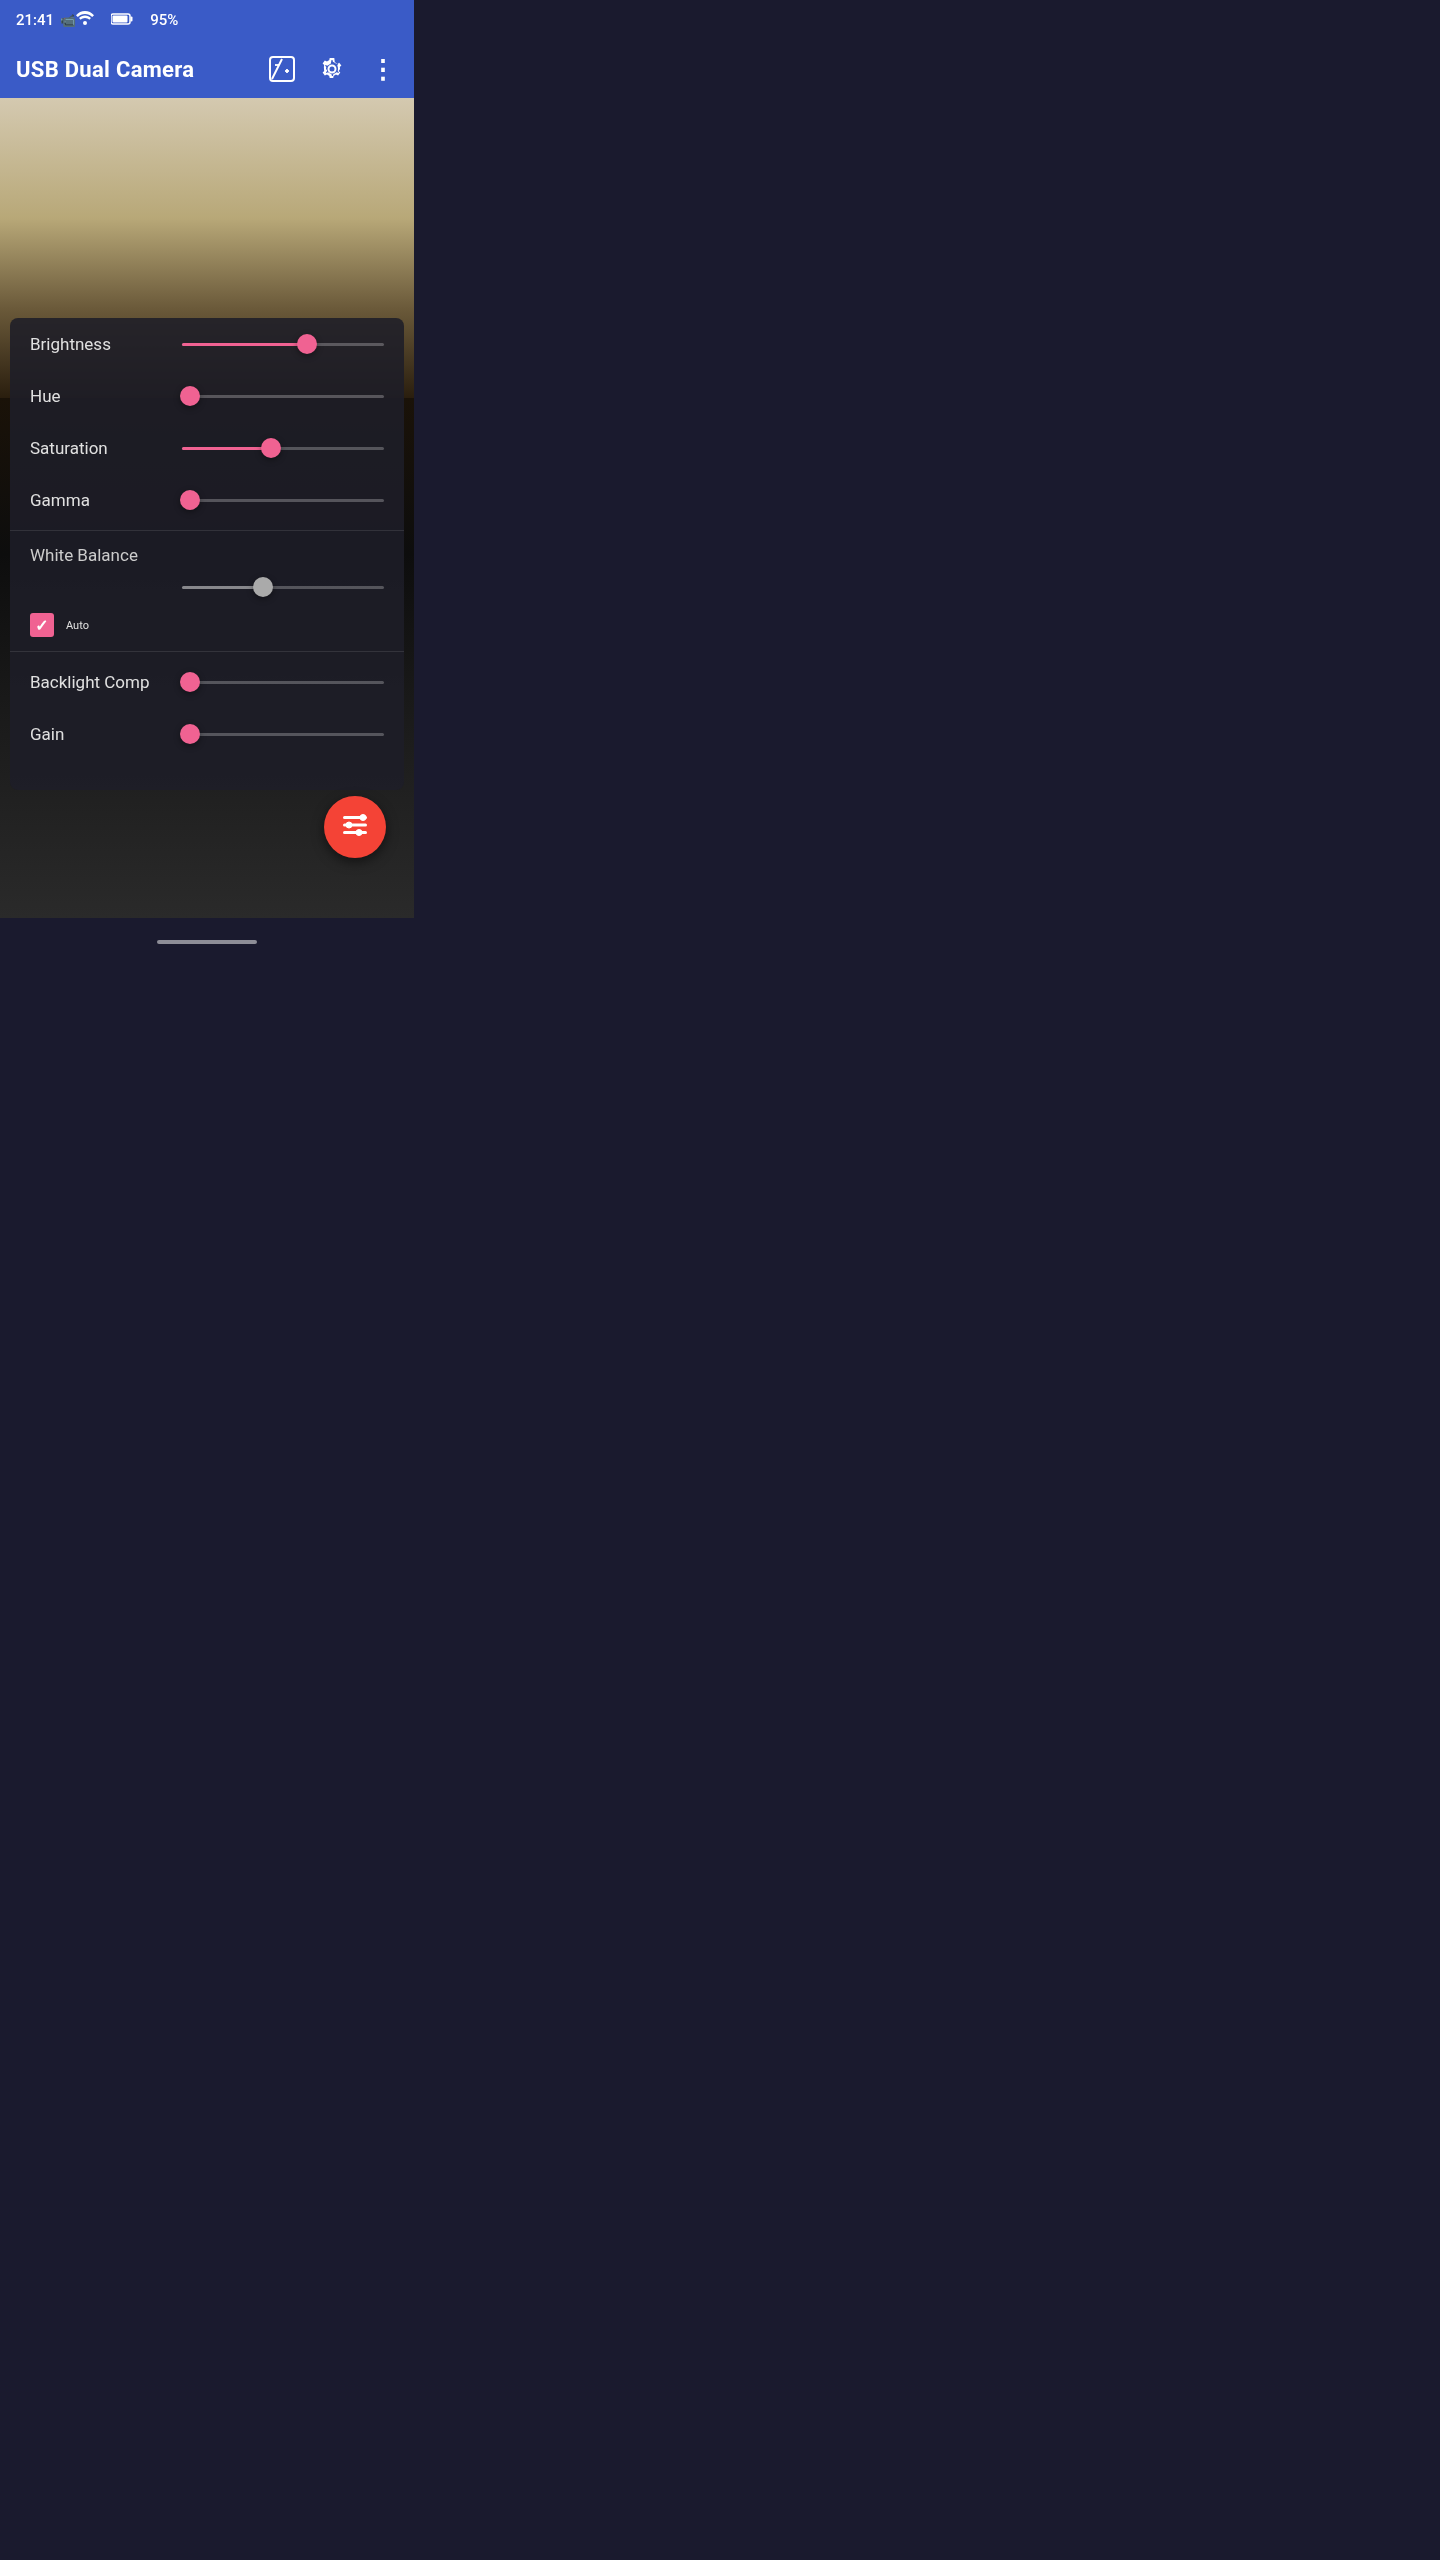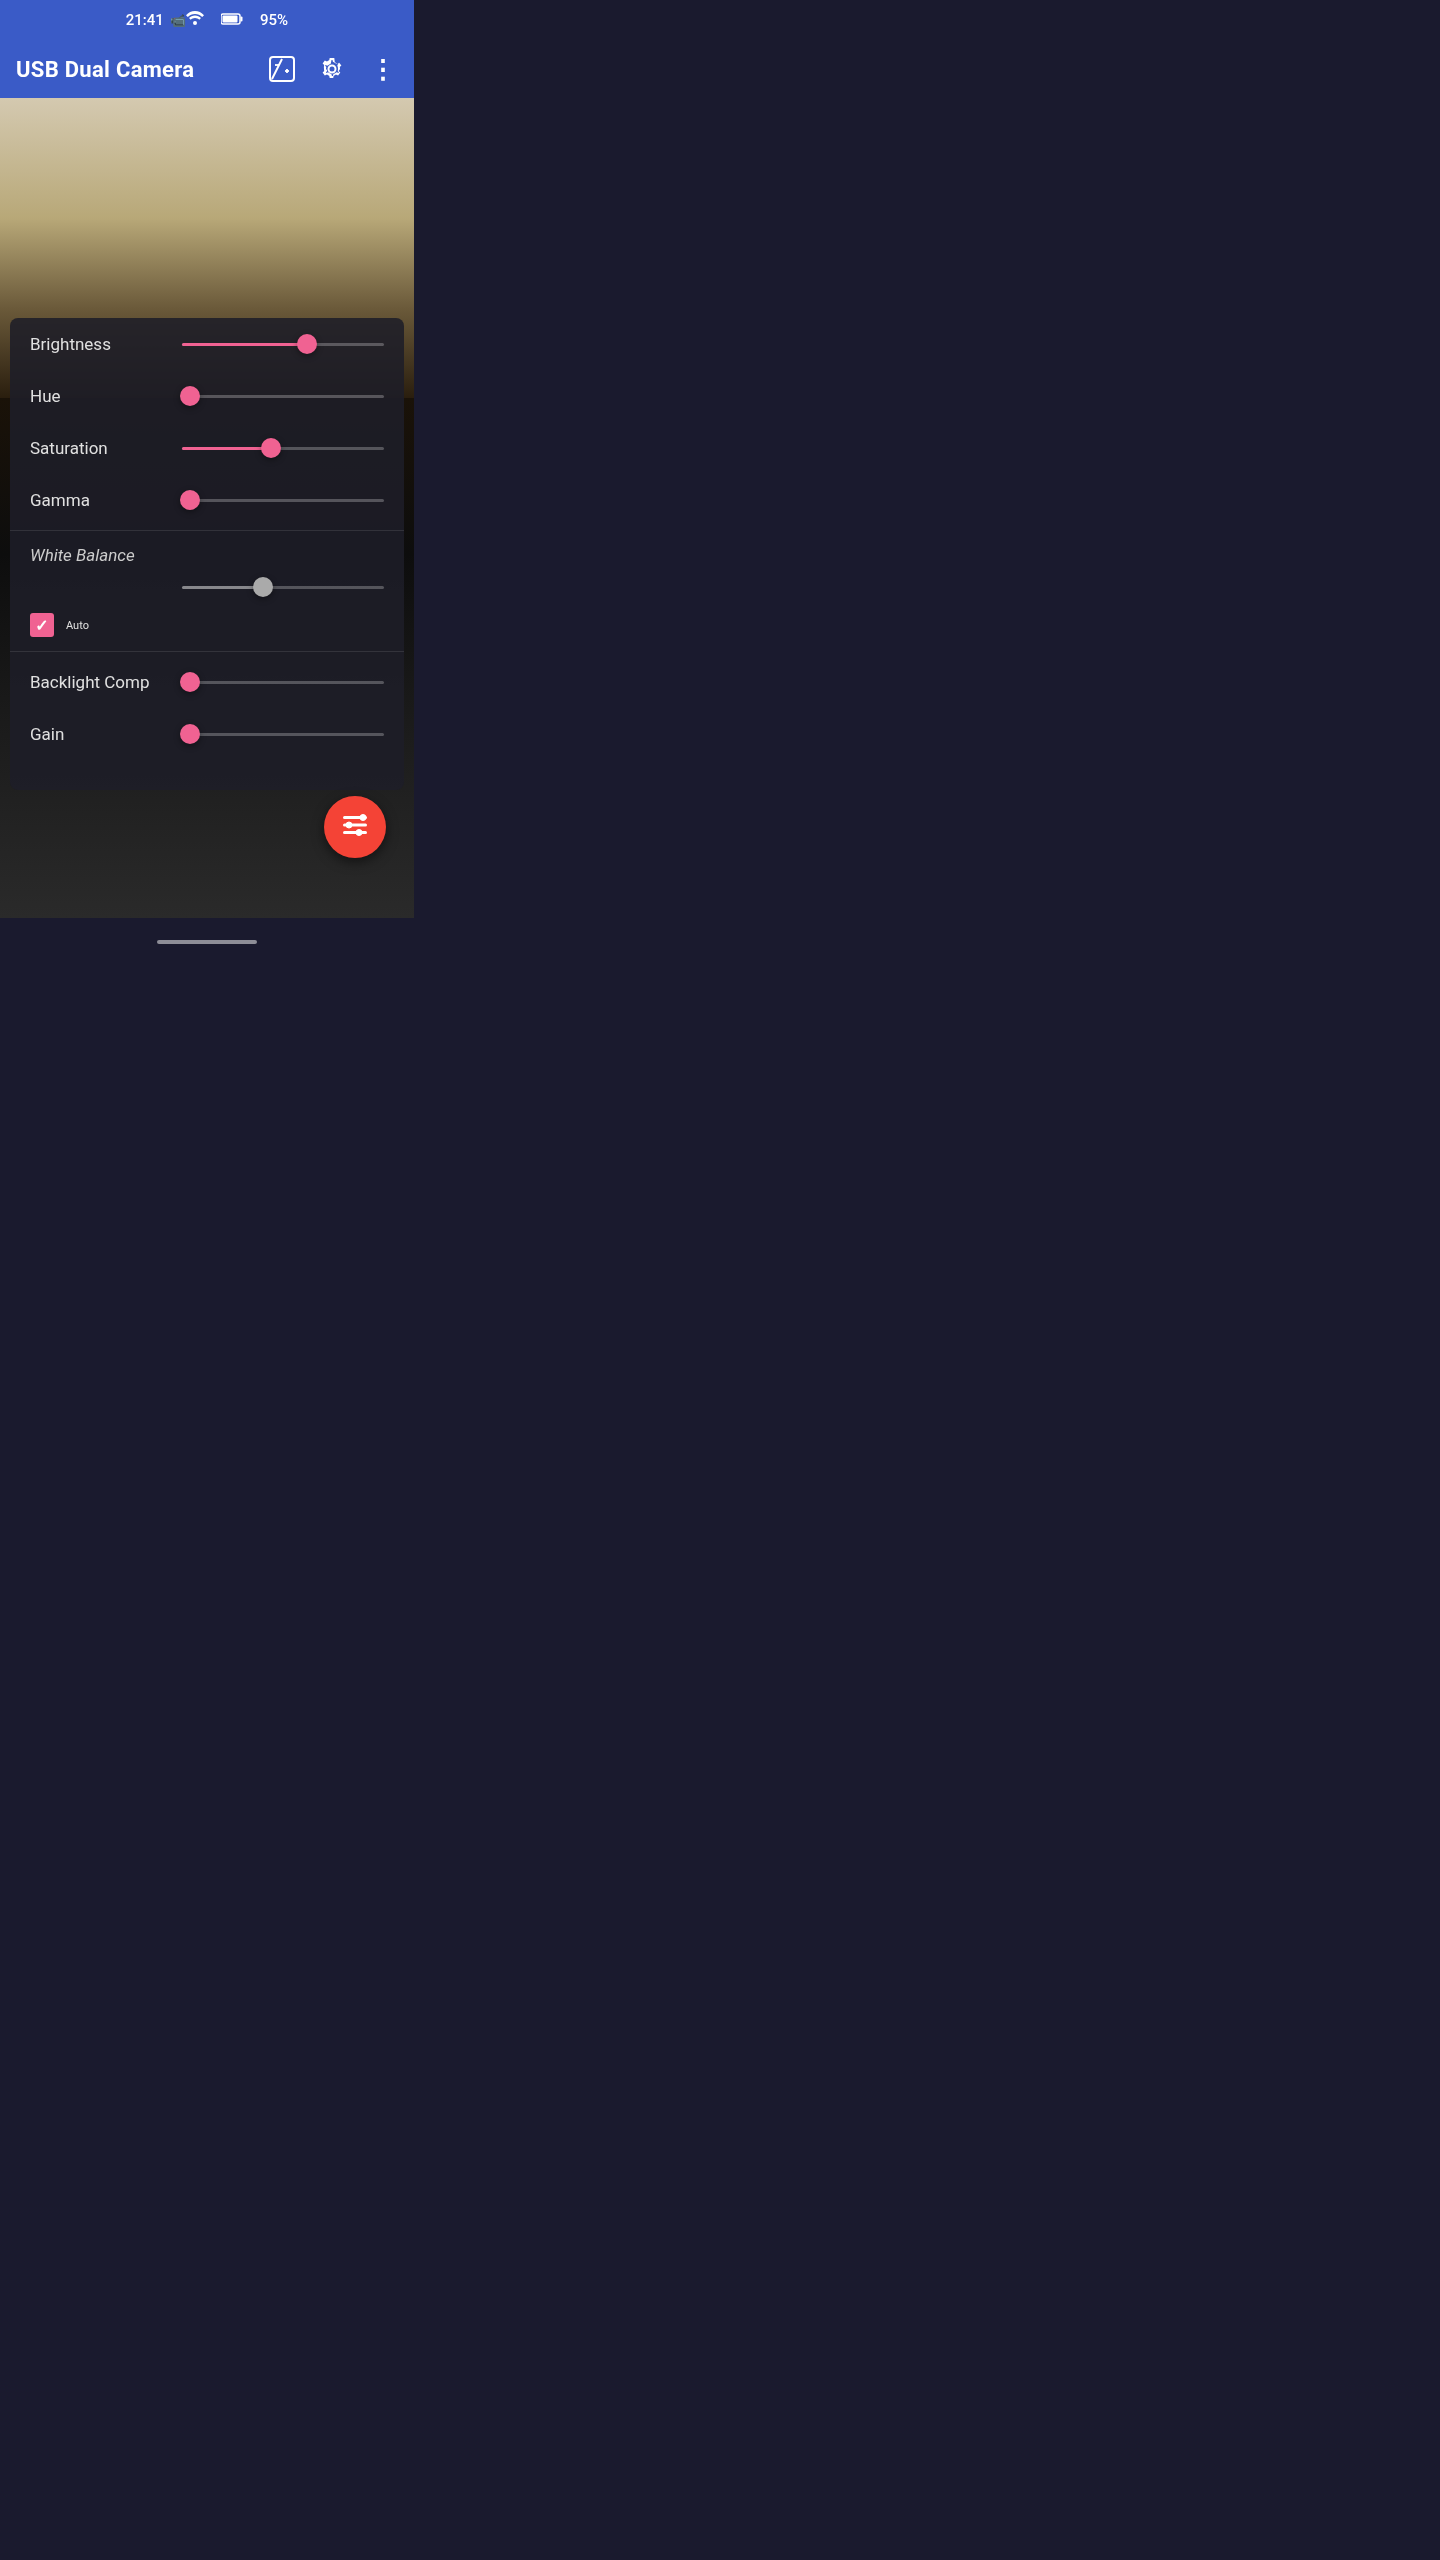--- a/index.html
+++ b/index.html
@@ -13,21 +13,21 @@
       overflow-x: hidden;
       position: relative;
     }
 
     
     .status-bar {
       background: #3a5bc7;
       height: 40px;
       display: flex;
       align-items: center;
-      justify-content: center;
+      justify-content: flex-start;
       padding: 0 16px;
       color: white;
       font-size: 15px;
       font-weight: 500;
     }
     .status-left { display: flex; align-items: center; gap: 6px; }
     .status-right { display: flex; align-items: center; gap: 17px; }
 
     
     .top-bar {
@@ -142,21 +142,20 @@
     }
     .slider-thumb-gray {
       background: #aaa;
     }
 
     
     .section-label {
       color: #cccccc;
       font-size: 17px;
       padding: 10px 20px 2px 20px;
-      font-style: italic;
     }
     .white-balance-slider {
       padding: 2px 20px 4px 20px;
     }
     .auto-row {
       display: flex;
       align-items: center;
       padding: 6px 20px 10px 20px;
       gap: 12px;
     }

